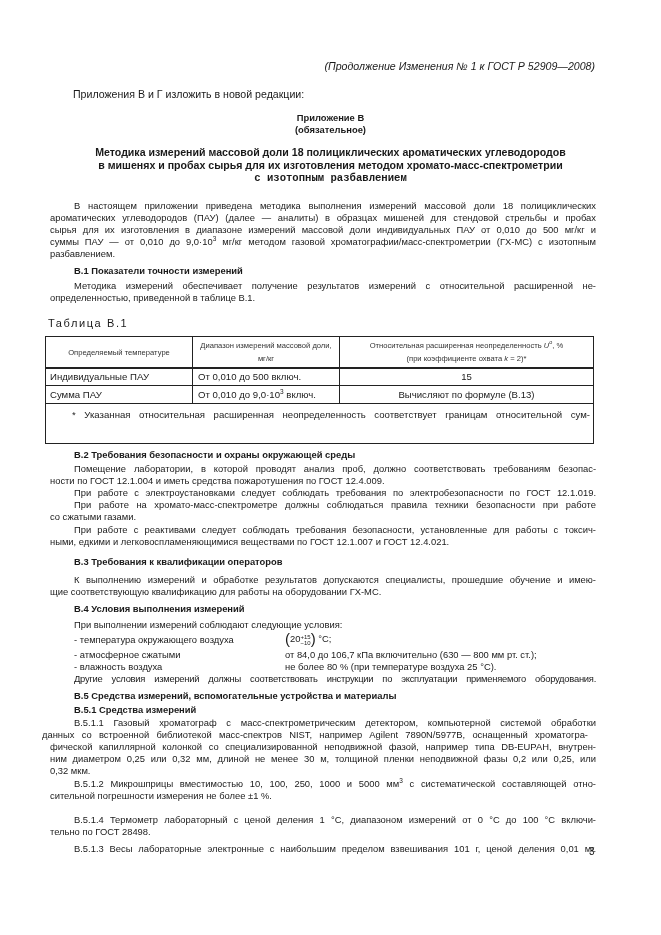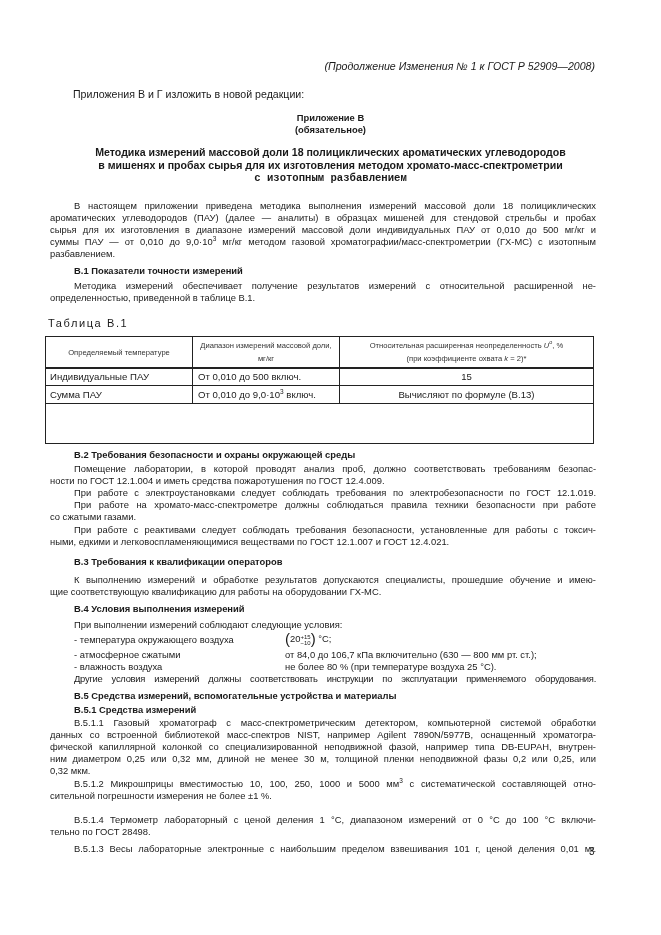--- a/index.html
+++ b/index.html
@@ -72,20 +72,21 @@
     <div class="td" style="left:152px; top:34px;">От 0,010 до 500 включ.</div>
     <div class="td center" style="left:294px; width:253px; top:34px;">15</div>
   </div>
 
   <div>
     <div class="td" style="left:4px; top:52px;">Сумма ПАУ</div>
     <div class="td" style="left:152px; top:52px;"><span>От 0,010 до 9,0·10</span><sup>3</sup><span> включ.</span></div>
     <div class="td center" style="left:294px; width:253px; top:52px;">Вычисляют по формуле (В.13)</div>
   </div>
 
+  <div class="td just" style="left:26px; width:518px; top:72px; white-space:normal;">* Указанная относительная расширенная неопределенность соответствует границам относительной сум-</div>
 </div>
 
 <div class="line bold" style="left:74px; top:449px;">В.2 Требования безопасности и охраны окружающей среды</div>
 <div class="line just" style="left:74px; width:522px; top:463px;">Помещение лаборатории, в которой проводят анализ проб, должно соответствовать требованиям безопас-</div>
 <div class="line" style="left:50px; top:475px;">ности по ГОСТ 12.1.004 и иметь средства пожаротушения по ГОСТ 12.4.009.</div>
 <div class="line just" style="left:74px; width:522px; top:487px;">При работе с электроустановками следует соблюдать требования по электробезопасности по ГОСТ 12.1.019.</div>
 <div class="line just" style="left:74px; width:522px; top:499px;">При работе на хромато-масс-спектрометре должны соблюдаться правила техники безопасности при работе</div>
 <div class="line" style="left:50px; top:511px;">со сжатыми газами.</div>
 <div class="line just" style="left:74px; width:522px; top:524px;">При работе с реактивами следует соблюдать требования безопасности, установленные для работы с токсич-</div>
 <div class="line" style="left:50px; top:536px;">ными, едкими и легковоспламеняющимися веществами по ГОСТ 12.1.007 и ГОСТ 12.4.021.</div>
@@ -107,21 +108,21 @@
 </div>
 <div>
   <div class="line" style="left:74px; top:661px;">- влажность воздуха</div>
   <div class="line" style="left:285px; top:661px;">не более 80 % (при температуре воздуха 25 °С).</div>
 </div>
 <div class="line just" style="left:74px; width:522px; top:673px; letter-spacing:-0.25px;">Другие условия измерений должны соответствовать инструкции по эксплуатации применяемого оборудования.</div>
 
 <div class="line bold" style="left:74px; top:690px;">В.5  Средства измерений, вспомогательные устройства и материалы</div>
 <div class="line bold" style="left:74px; top:704px;">В.5.1  Средства измерений</div>
 <div class="line just" style="left:74px; width:522px; top:717px;">В.5.1.1  Газовый хроматограф с масс-спектрометрическим детектором, компьютерной системой обработки</div>
-<div class="line just" style="left:50px; width:546px; top:729px;">данных со встроенной библиотекой масс-спектров NIST, например Agilent 7890N/5977B, оснащенный хроматогра-</div>
+<div class="line just" style="left:42px; width:546px; top:729px;">данных со встроенной библиотекой масс-спектров NIST, например Agilent 7890N/5977B, оснащенный хроматогра-</div>
 <div class="line just" style="left:50px; width:546px; top:741px;">фической капиллярной колонкой со специализированной неподвижной фазой, например типа DB-EUPAH, внутрен-</div>
 <div class="line just" style="left:50px; width:546px; top:753px;">ним диаметром 0,25 или 0,32 мм, длиной не менее 30 м, толщиной пленки неподвижной фазы 0,2 или 0,25, или</div>
 <div class="line" style="left:50px; top:765px;">0,32 мкм.</div>
 <div class="line just" style="left:74px; width:522px; top:778px;"><span>В.5.1.2  Микрошприцы вместимостью 10, 100, 250, 1000 и 5000 мм</span><sup>3</sup><span> с систематической составляющей отно-</span></div>
 <div class="line" style="left:50px; top:790px;">сительной погрешности измерения не более ±1 %.</div>
 <div class="line just" style="left:74px; width:522px; top:802px;margin-top:41px;">В.5.1.3  Весы лабораторные электронные с наибольшим пределом взвешивания 101 г, ценой деления 0,01 мг.</div>
 <div class="line just" style="left:74px; width:522px; top:814px;">В.5.1.4  Термометр лабораторный с ценой деления 1 °С, диапазоном измерений от 0 °С до 100 °С включи-</div>
 <div class="line" style="left:50px; top:826px;">тельно по ГОСТ 28498.</div>
 
 <div class="line page-num" style="left:589px; top:846px;">3</div>

